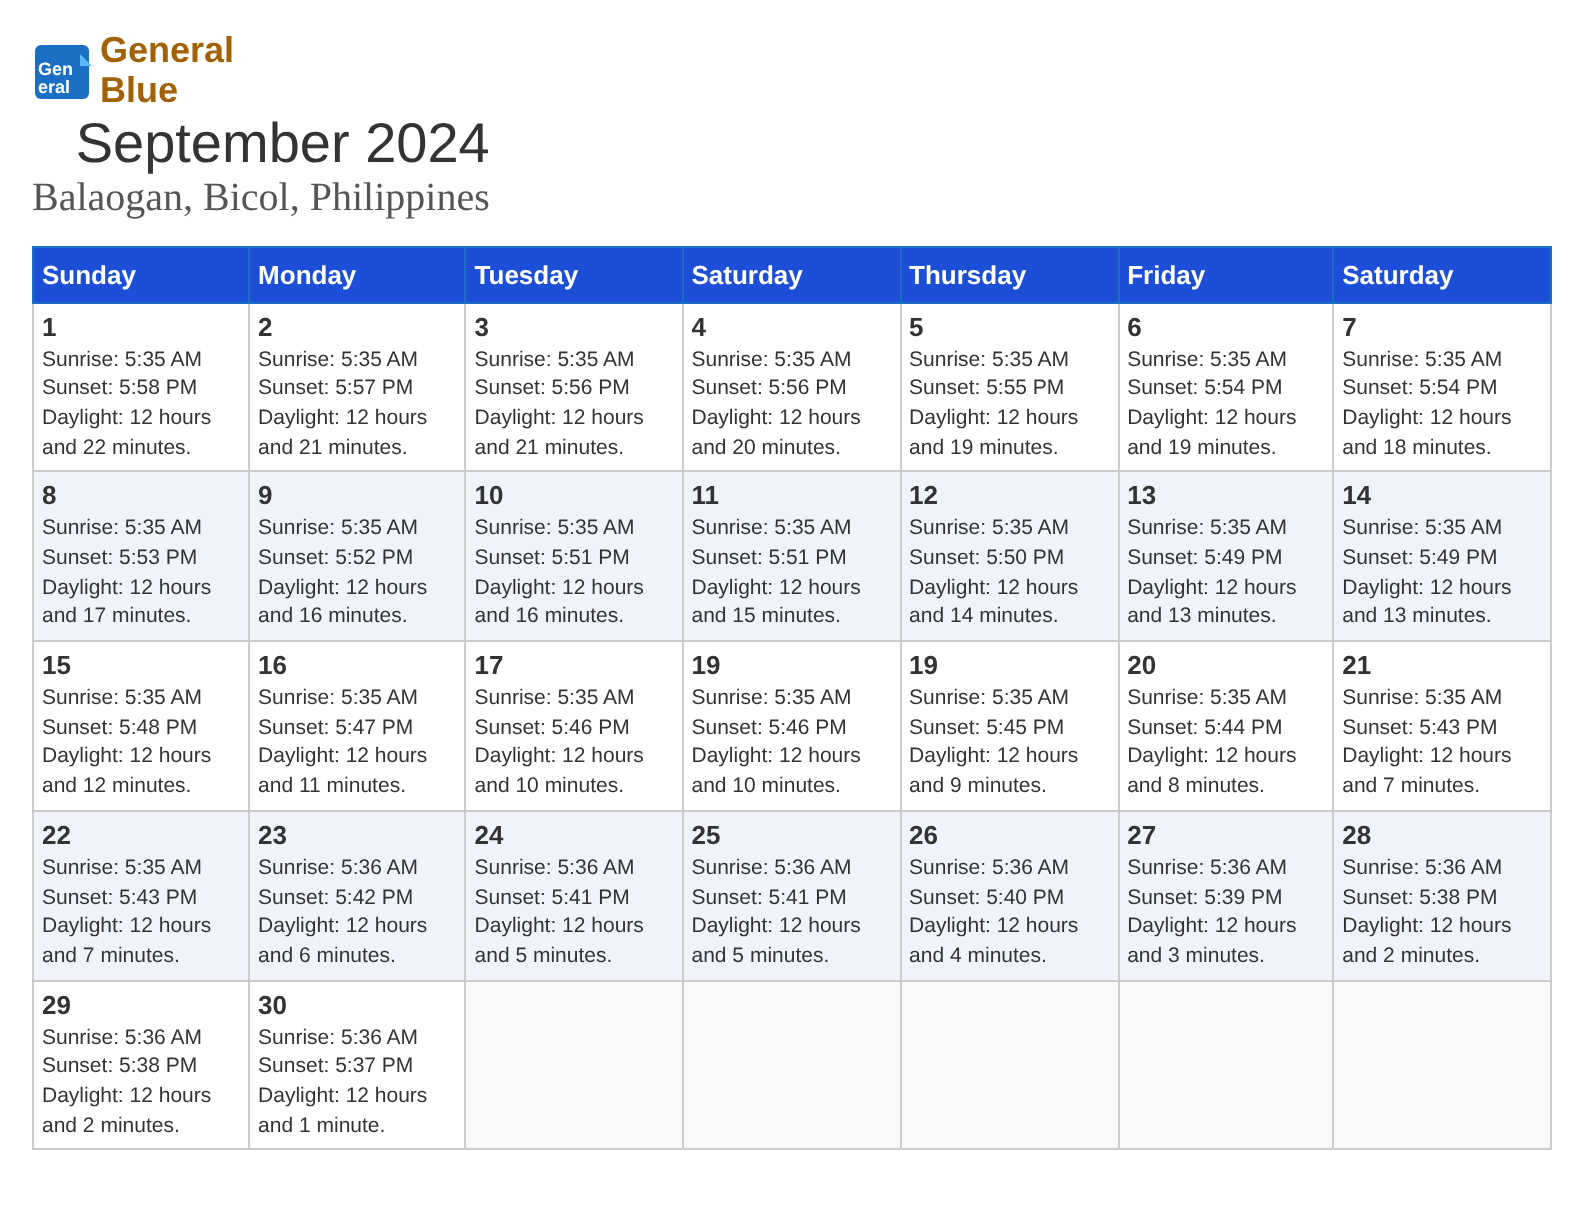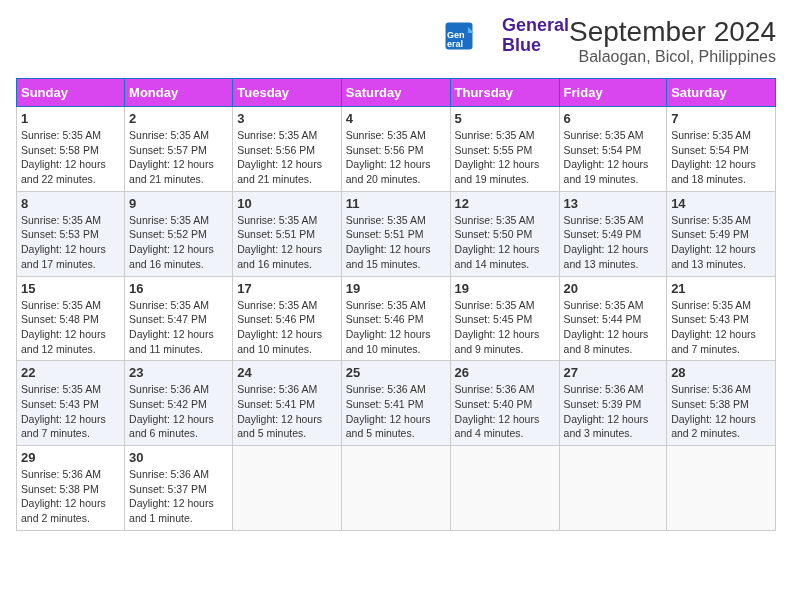--- a/index.html
+++ b/index.html
@@ -8,56 +8,58 @@
       background: #fff;
       width: 792px;
       min-height: 612px;
       padding: 16px;
     }
     .header-area {
       display: flex;
       justify-content: flex-end;
       align-items: flex-start;
       margin-bottom: 12px;
+      flex-direction: column;
     }
     .logo {
       display: flex;
       align-items: center;
       gap: 4px;
     }
     .logo-text {
       font-size: 18px;
       font-weight: bold;
       color: #333;
       line-height: 1.1;
     }
-    .logo-blue { color: #4c1d95; margin-left: 24px; }
+    .logo-blue { color: #a16207; }
     .logo-icon {
       width: 30px;
       height: 30px;
     }
     .title-block {
       text-align: right;
     }
     .month-title {
       font-size: 28px;
       font-weight: normal;
       color: #333;
     }
     .location-title {
-      font-size: 16px;
+      font-size: 20px;
       color: #555;
+      font-family: Liberation Serif, serif;
     }
     table {
       width: 100%;
       border-collapse: collapse;
       font-size: 11px;
     }
     thead tr th {
-      background: #d946ef;
+      background: #1d4ed8;
       color: #fff;
       padding: 6px 4px;
       text-align: left;
       font-size: 13px;
       font-weight: bold;
       border: 1px solid #1a6fc4;
     }
     tbody tr td {
       border: 1px solid #ccc;
       vertical-align: top;

